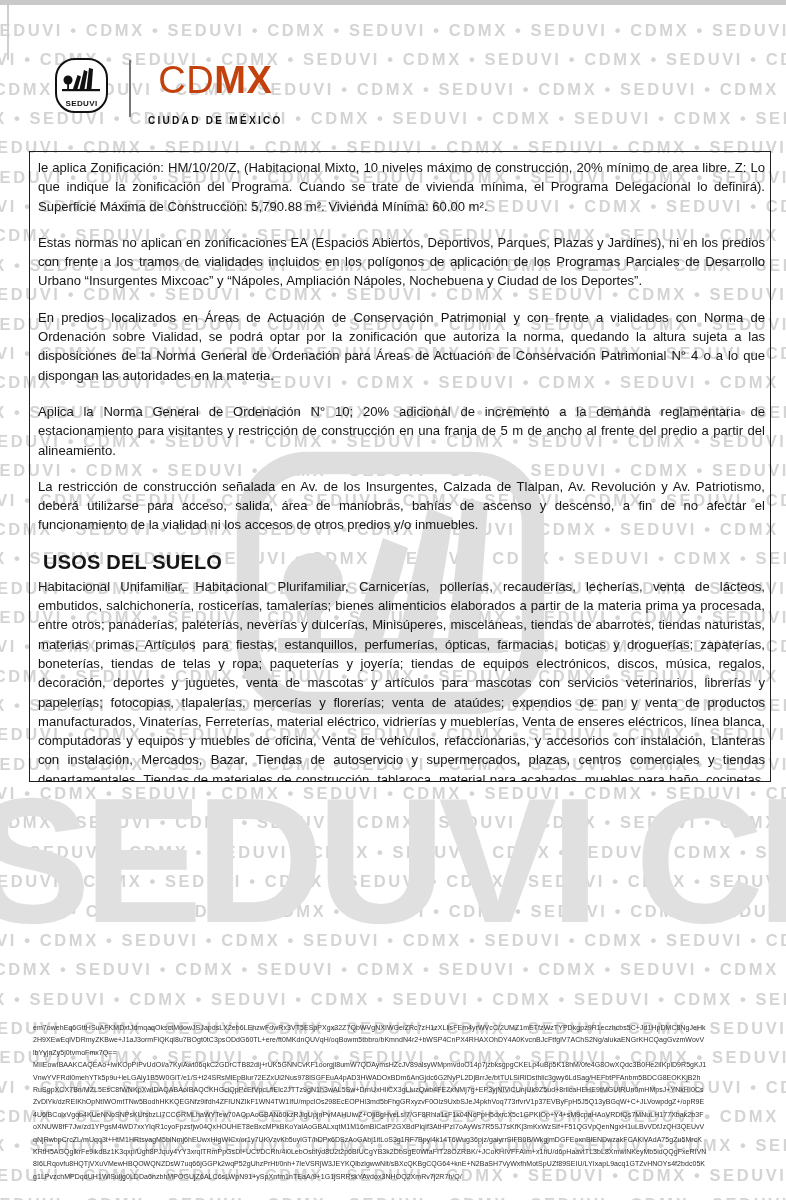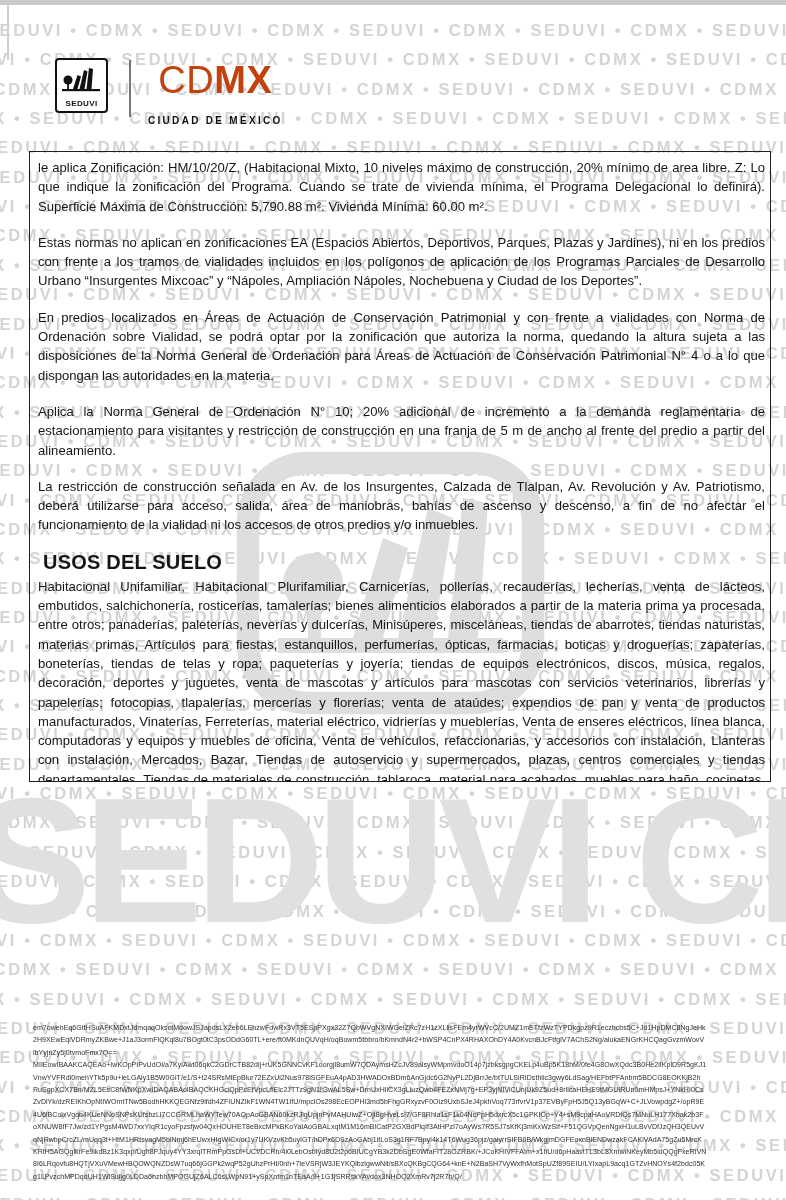--- a/index.html
+++ b/index.html
@@ -36,21 +36,21 @@
   
   .scan-top{position:absolute;left:0;top:0;width:786px;height:5px;background:#c9c9c9;z-index:3;}
   .scan-left{position:absolute;left:7px;top:5px;width:2px;height:55px;background:#cfcfcf;z-index:3;}
   
   .header{position:absolute;left:0;top:0;width:786px;z-index:2;}
   .logo-box{
     position:absolute;left:55px;top:58px;
     width:53px;height:55px;
     background:#ffffff;
     border:2.5px solid #111;
-    border-radius:4px;
+    border-radius:20px;
     box-sizing:border-box;
   }
   .logo-box svg{position:absolute;left:3px;top:4px;}
   .logo-label{
     position:absolute;left:0;right:0;bottom:3px;
     text-align:center;
     font-size:8px;font-weight:bold;letter-spacing:0.4px;
     color:#111;
   }
   .header-divider{

